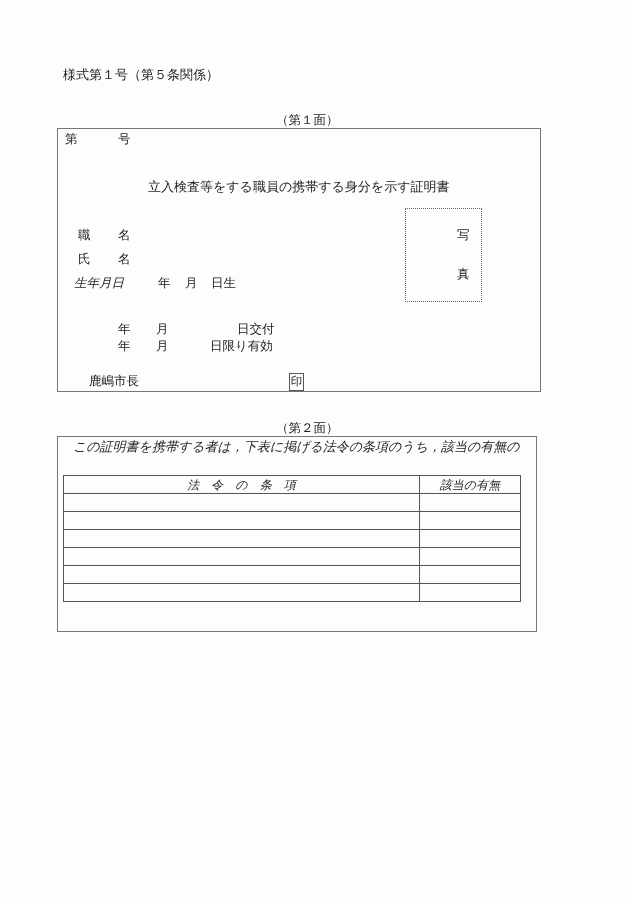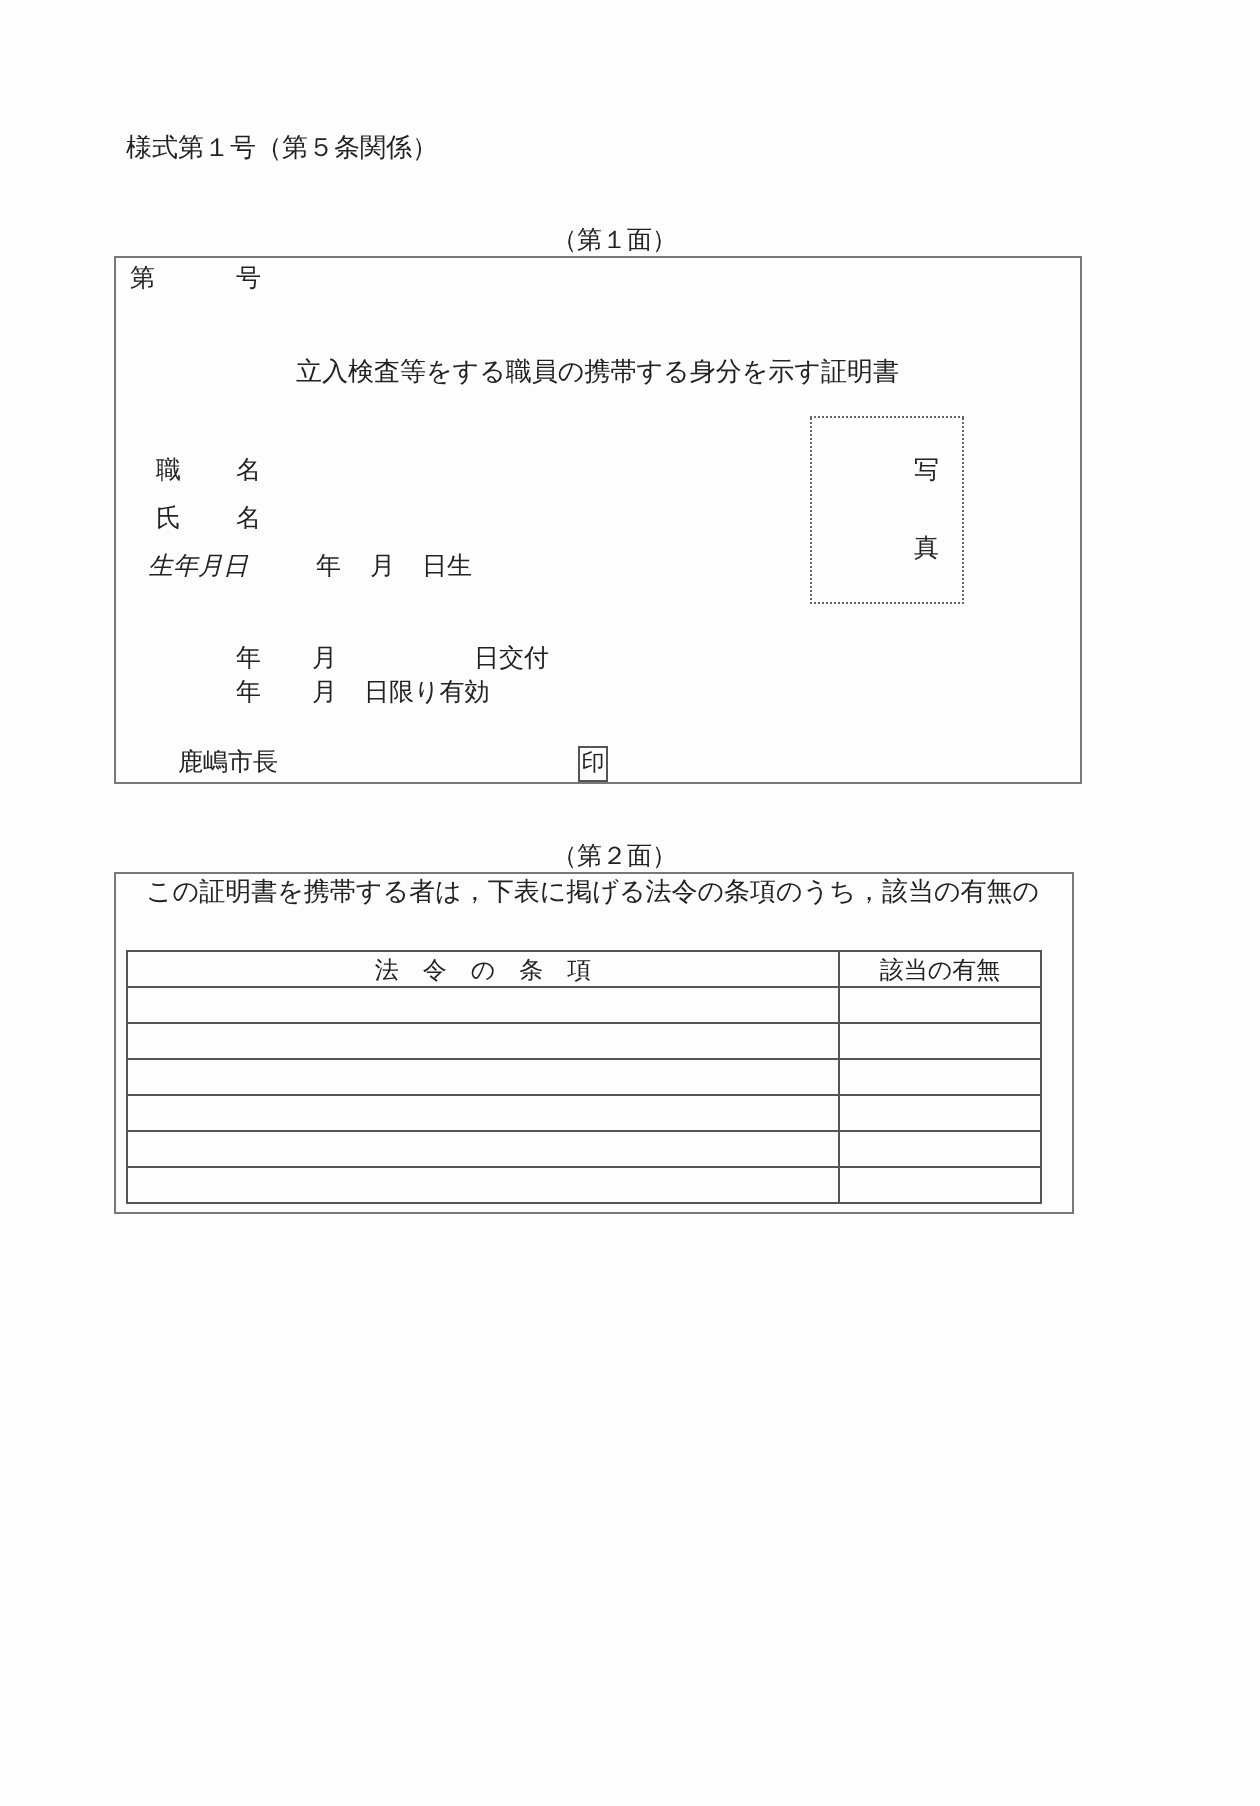--- a/index.html
+++ b/index.html
@@ -35,28 +35,28 @@
   <div class="photo" style="left:347px;top:79px;width:77px;height:94px;">
     <div class="abs" style="left:51px;top:20px;">写</div>
     <div class="abs" style="left:51px;top:59px;">真</div>
   </div>
 
   <div class="abs" style="left:60px;top:194px;">年</div>
   <div class="abs" style="left:98px;top:194px;">月</div>
   <div class="abs" style="left:140px;top:194px;margin-left:39px;">日交付</div>
   <div class="abs" style="left:60px;top:211px;">年</div>
   <div class="abs" style="left:98px;top:211px;">月</div>
-  <div class="abs" style="left:124px;top:211px;text-align:right;">日限り有効</div>
+  <div class="abs" style="left:152px;top:211px;text-align:right;">日限り有効</div>
 
   <div class="abs" style="left:31px;top:246px;text-align:right;">鹿嶋市長</div>
   <div class="seal" style="left:231px;top:244px;width:15px;height:18px;">印</div>
 </div>
 
 <div class="abs" style="left:276px;top:422px;text-align:center;">（第２面）</div>
-<div class="box" style="left:57px;top:436px;width:480px;height:171px;">
+<div class="box" style="left:57px;top:436px;width:480px;height:196px;font-style:italic;">
   <div class="abs" style="left:2px;top:3px;font-size:13px;">　この証明書を携帯する者は，下表に掲げる法令の条項のうち，該当の有無の</div>
   <table class="laws" style="left:5px;top:38px;width:458px;">
     <tbody>
         <tr>
       <td style="width:355px;">法　令　の　条　項</td>
       <td>該当の有無</td>
     </tr>
     <tr>
           <td></td>
           <td></td>

